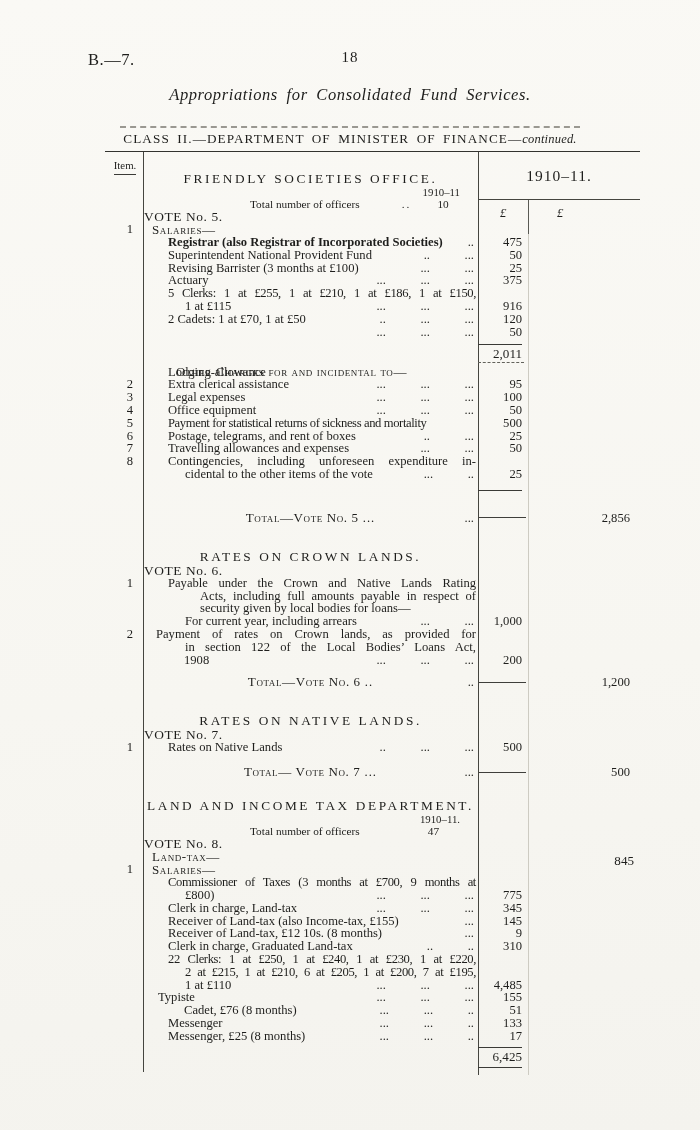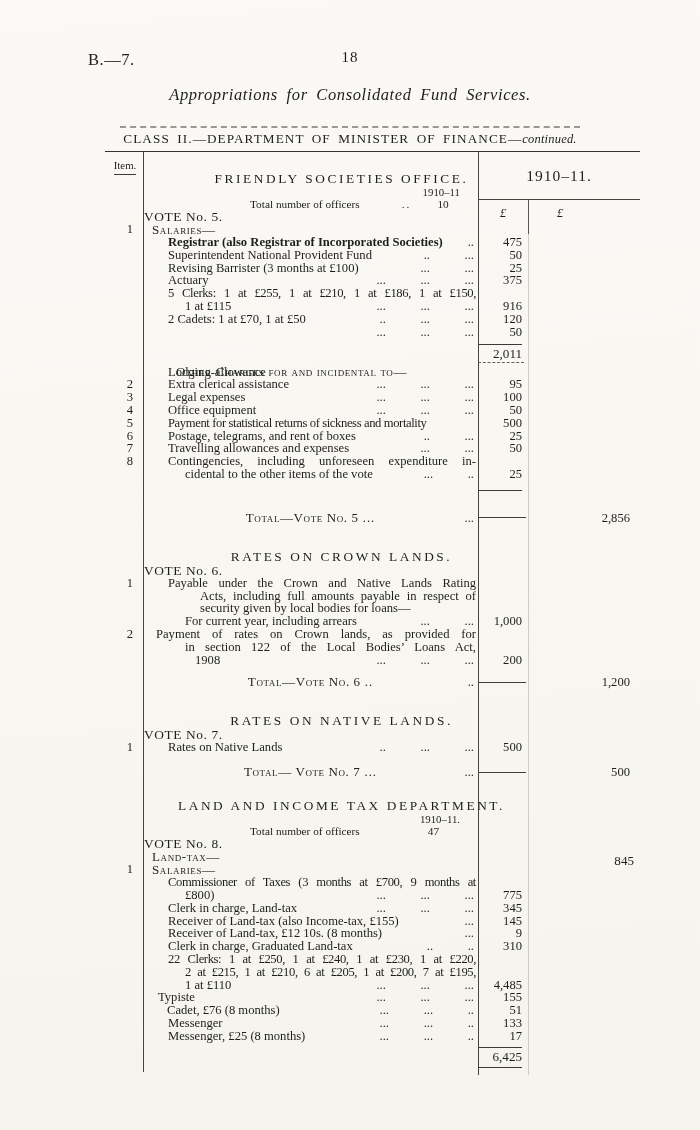--- a/index.html
+++ b/index.html
@@ -31,21 +31,21 @@
   #tbl{position:absolute;left:117px;top:163px;width:523px;padding-top:8px;}
   .ln{display:flex;height:12.8px;line-height:12.8px;font-size:12.6px;}
   .ci{flex:0 0 26px;text-align:center;}
   .cb{position:relative;flex:0 0 335px;width:335px;box-sizing:border-box;}
   .c1{flex:0 0 50px;text-align:right;padding-right:6px;box-sizing:border-box;position:relative;}
   .c2{flex:0 0 112px;text-align:right;padding-right:10px;box-sizing:border-box;}
   .t{white-space:pre;display:inline-block;}
   .j .t{display:block;text-align:justify;text-align-last:justify;padding-right:2px;white-space:normal;}
   .tight{letter-spacing:-.38px;}
   .d{position:absolute;right:4px;top:0;white-space:pre;color:#2c2c29;}
-  .hx{text-align:center;letter-spacing:2.6px;font-size:13.3px;white-space:nowrap;margin-left:31px;}
+  .hx{text-align:center;letter-spacing:2.6px;font-size:13.3px;white-space:nowrap;}
   .oy{text-align:right;padding-right:18px;font-size:10.8px;}
   .ol1{margin-left:107px;font-size:11.3px;}
   .ol2{margin-left:42px;font-size:11.3px;letter-spacing:2px;}
   .ol3{margin-left:26px;font-size:11.3px;}
   .vt{font-size:13.4px;letter-spacing:.6px;padding-left:1px;white-space:nowrap;}
   .gt{font-variant:small-caps;letter-spacing:.6px;font-size:13px;white-space:pre;}
   .am .c1, .c1.am{font-size:13.1px;}
   .rule{border-top:1.3px solid #3a3a36;margin-top:2px;}
   .ruled{border-top:1.3px dashed #62625b;margin-top:1px;margin-right:-2px;}
   .c1tot{display:flex;align-items:center;}
@@ -314,21 +314,21 @@
       <div class="ln r">
         <span class="ci"></span>
         <div class="cb j">
           <span class="t" style="padding-left: 42px;">in section 122 of the Local Bodies’ Loans Act,</span>
         </div>
         <div class="c1"></div>
         <div class="c2"></div>
       </div>
       <div class="ln r">
         <span class="ci"></span>
-        <div class="cb"><span class="t" style="padding-left: 52px;">1908</span><span class="d">...           ...           ...</span></div>
+        <div class="cb"><span class="t" style="padding-left: 41px;">1908</span><span class="d">...           ...           ...</span></div>
         <div class="c1">200</div>
         <div class="c2"></div>
       </div>
       <div style="height: 7px;"></div>
       <div class="ln tot" style="height: 18px; line-height: 18px;">
         <span class="ci"></span>
         <div class="cb totc"><span><span class="gt">Total—Vote No. 6</span><span class="md">   ..</span></span><span class="d">..</span></div>
         <div class="c1 c1tot">
           <div class="trule"></div>
         </div>
@@ -460,21 +460,21 @@
         <div class="c2"></div>
       </div>
       <div class="ln r">
         <span class="ci"></span>
         <div class="cb"><span class="t" style="padding-left: 15px;">Typiste</span><span class="d">...           ...           ...</span></div>
         <div class="c1">155</div>
         <div class="c2"></div>
       </div>
       <div class="ln r">
         <span class="ci"></span>
-        <div class="cb"><span class="t" style="padding-left: 24px;">Cadet, £76 (8 months)</span><span class="d">...           ...           ..</span></div>
+        <div class="cb"><span class="t" style="padding-left: 41px;">Cadet, £76 (8 months)</span><span class="d">...           ...           ..</span></div>
         <div class="c1">51</div>
         <div class="c2"></div>
       </div>
       <div class="ln r">
         <span class="ci"></span>
         <div class="cb"><span class="t" style="padding-left: 25px;">Messenger</span><span class="d">...           ...           ..</span></div>
         <div class="c1">133</div>
         <div class="c2"></div>
       </div>
       <div class="ln r">

